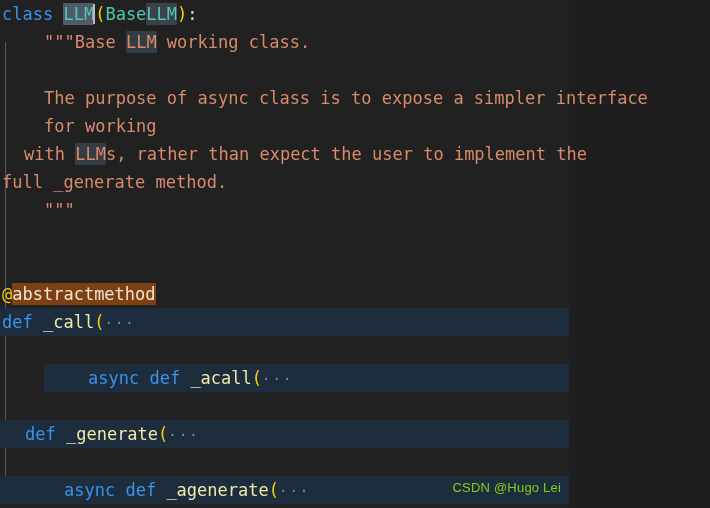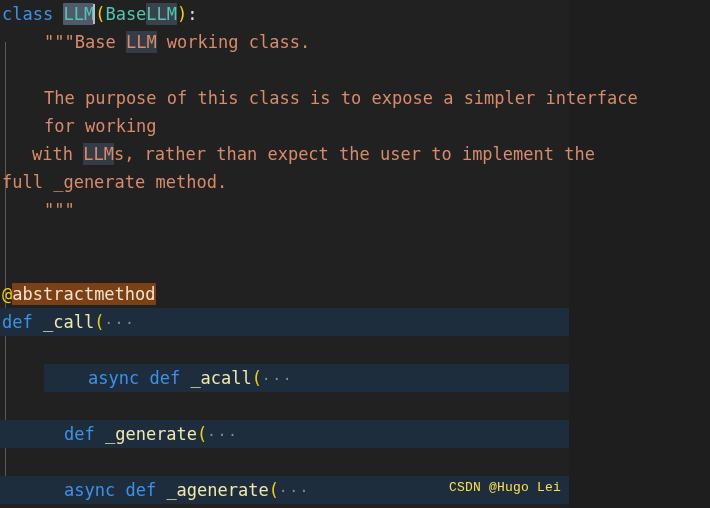--- a/index.html
+++ b/index.html
@@ -87,64 +87,64 @@
     background: #7d3f14;
     color: #f2e5d0;
     border-radius: 1px;
     padding: 1px 0;
   }
 
   #watermark {
     position: absolute;
     right: 8px;
     bottom: 6px;
-    font-family: Liberation Mono, monospace;
+    font-family: Liberation Sans, sans-serif;
     font-size: 13px;
-    color: #fde047;
+    color: #84cc16;
     letter-spacing: 0.2px;
   }
 </style>
 </head>
 <body>
 
 <div id="editor">
 
   <div id="indent-guide"></div>
 
   <div class="code-line" style="top:0;"><span class="tok-keyword">class</span><span class="tok-plain"> </span><span class="tok-class hl-cursor">LLM</span><span class="caret"></span><span class="tok-paren">(</span><span class="tok-class">Base</span><span class="tok-class hl-occurrence">LLM</span><span class="tok-paren">)</span><span class="tok-plain">:</span></div>
 
   <div class="code-line" style="top:0;padding-left:44px;"><span class="tok-string">"""</span><span class="tok-string">Base </span><span class="tok-string hl-occurrence-doc">LLM</span><span class="tok-string"> working class.</span></div>
 
   <div class="code-line" style="top:0;"></div>
 
-  <div class="code-line" style="top:0;padding-left:44px;"><span class="tok-string">The purpose of this class is to expose a simpler interface</span></div>
+  <div class="code-line" style="top:0;padding-left:44px;"><span class="tok-string">The purpose of async class is to expose a simpler interface</span></div>
 
   <div class="code-line" style="top:0;padding-left:44px;"><span class="tok-string">for working</span></div>
 
-  <div class="code-line" style="top:0;padding-left:32px;"><span class="tok-string">with </span><span class="tok-string hl-occurrence-doc">LLM</span><span class="tok-string">s, rather than expect the user to implement the</span></div>
+  <div class="code-line" style="top:0;padding-left:24px;"><span class="tok-string">with </span><span class="tok-string hl-occurrence-doc">LLM</span><span class="tok-string">s, rather than expect the user to implement the</span></div>
 
   <div class="code-line" style="top:0;"><span class="tok-string">full _generate method.</span></div>
 
   <div class="code-line" style="top:0;padding-left:44px;"><span class="tok-string">"""</span></div>
 
   <div class="code-line" style="top:0;"></div>
 
   <div class="code-line" style="top:0;"></div>
 
   <div class="code-line" style="top:0;"><span class="tok-at">@</span><span class="hl-decorator">abstractmethod</span></div>
 
   <div class="code-line selected-row" style="top:0;"><span class="tok-keyword">def</span><span class="tok-func"> _call</span><span class="tok-paren">(</span><span class="tok-ellipsis">···</span></div>
 
   <div class="code-line" style="top:0;"></div>
 
   <div class="code-line selected-row" style="top:0;padding-left:44px;margin-left:44px;"><span class="tok-keyword">async</span><span class="tok-keyword"> def</span><span class="tok-func"> _acall</span><span class="tok-paren">(</span><span class="tok-ellipsis">···</span></div>
 
   <div class="code-line" style="top:0;"></div>
 
-  <div class="code-line selected-row" style="top:0;padding-left:64px;"><span class="tok-keyword">def</span><span class="tok-func"> _generate</span><span class="tok-paren">(</span><span class="tok-ellipsis">···</span></div>
+  <div class="code-line selected-row" style="top:0;padding-left:25px;"><span class="tok-keyword">def</span><span class="tok-func"> _generate</span><span class="tok-paren">(</span><span class="tok-ellipsis">···</span></div>
 
   <div class="code-line" style="top:0;"></div>
 
   <div class="code-line selected-row" style="top:0;padding-left:64px;"><span class="tok-keyword">async</span><span class="tok-keyword"> def</span><span class="tok-func"> _agenerate</span><span class="tok-paren">(</span><span class="tok-ellipsis">···</span></div>
 
   <div id="watermark">CSDN @Hugo Lei</div>
 
 </div>
 
 </body></html>

